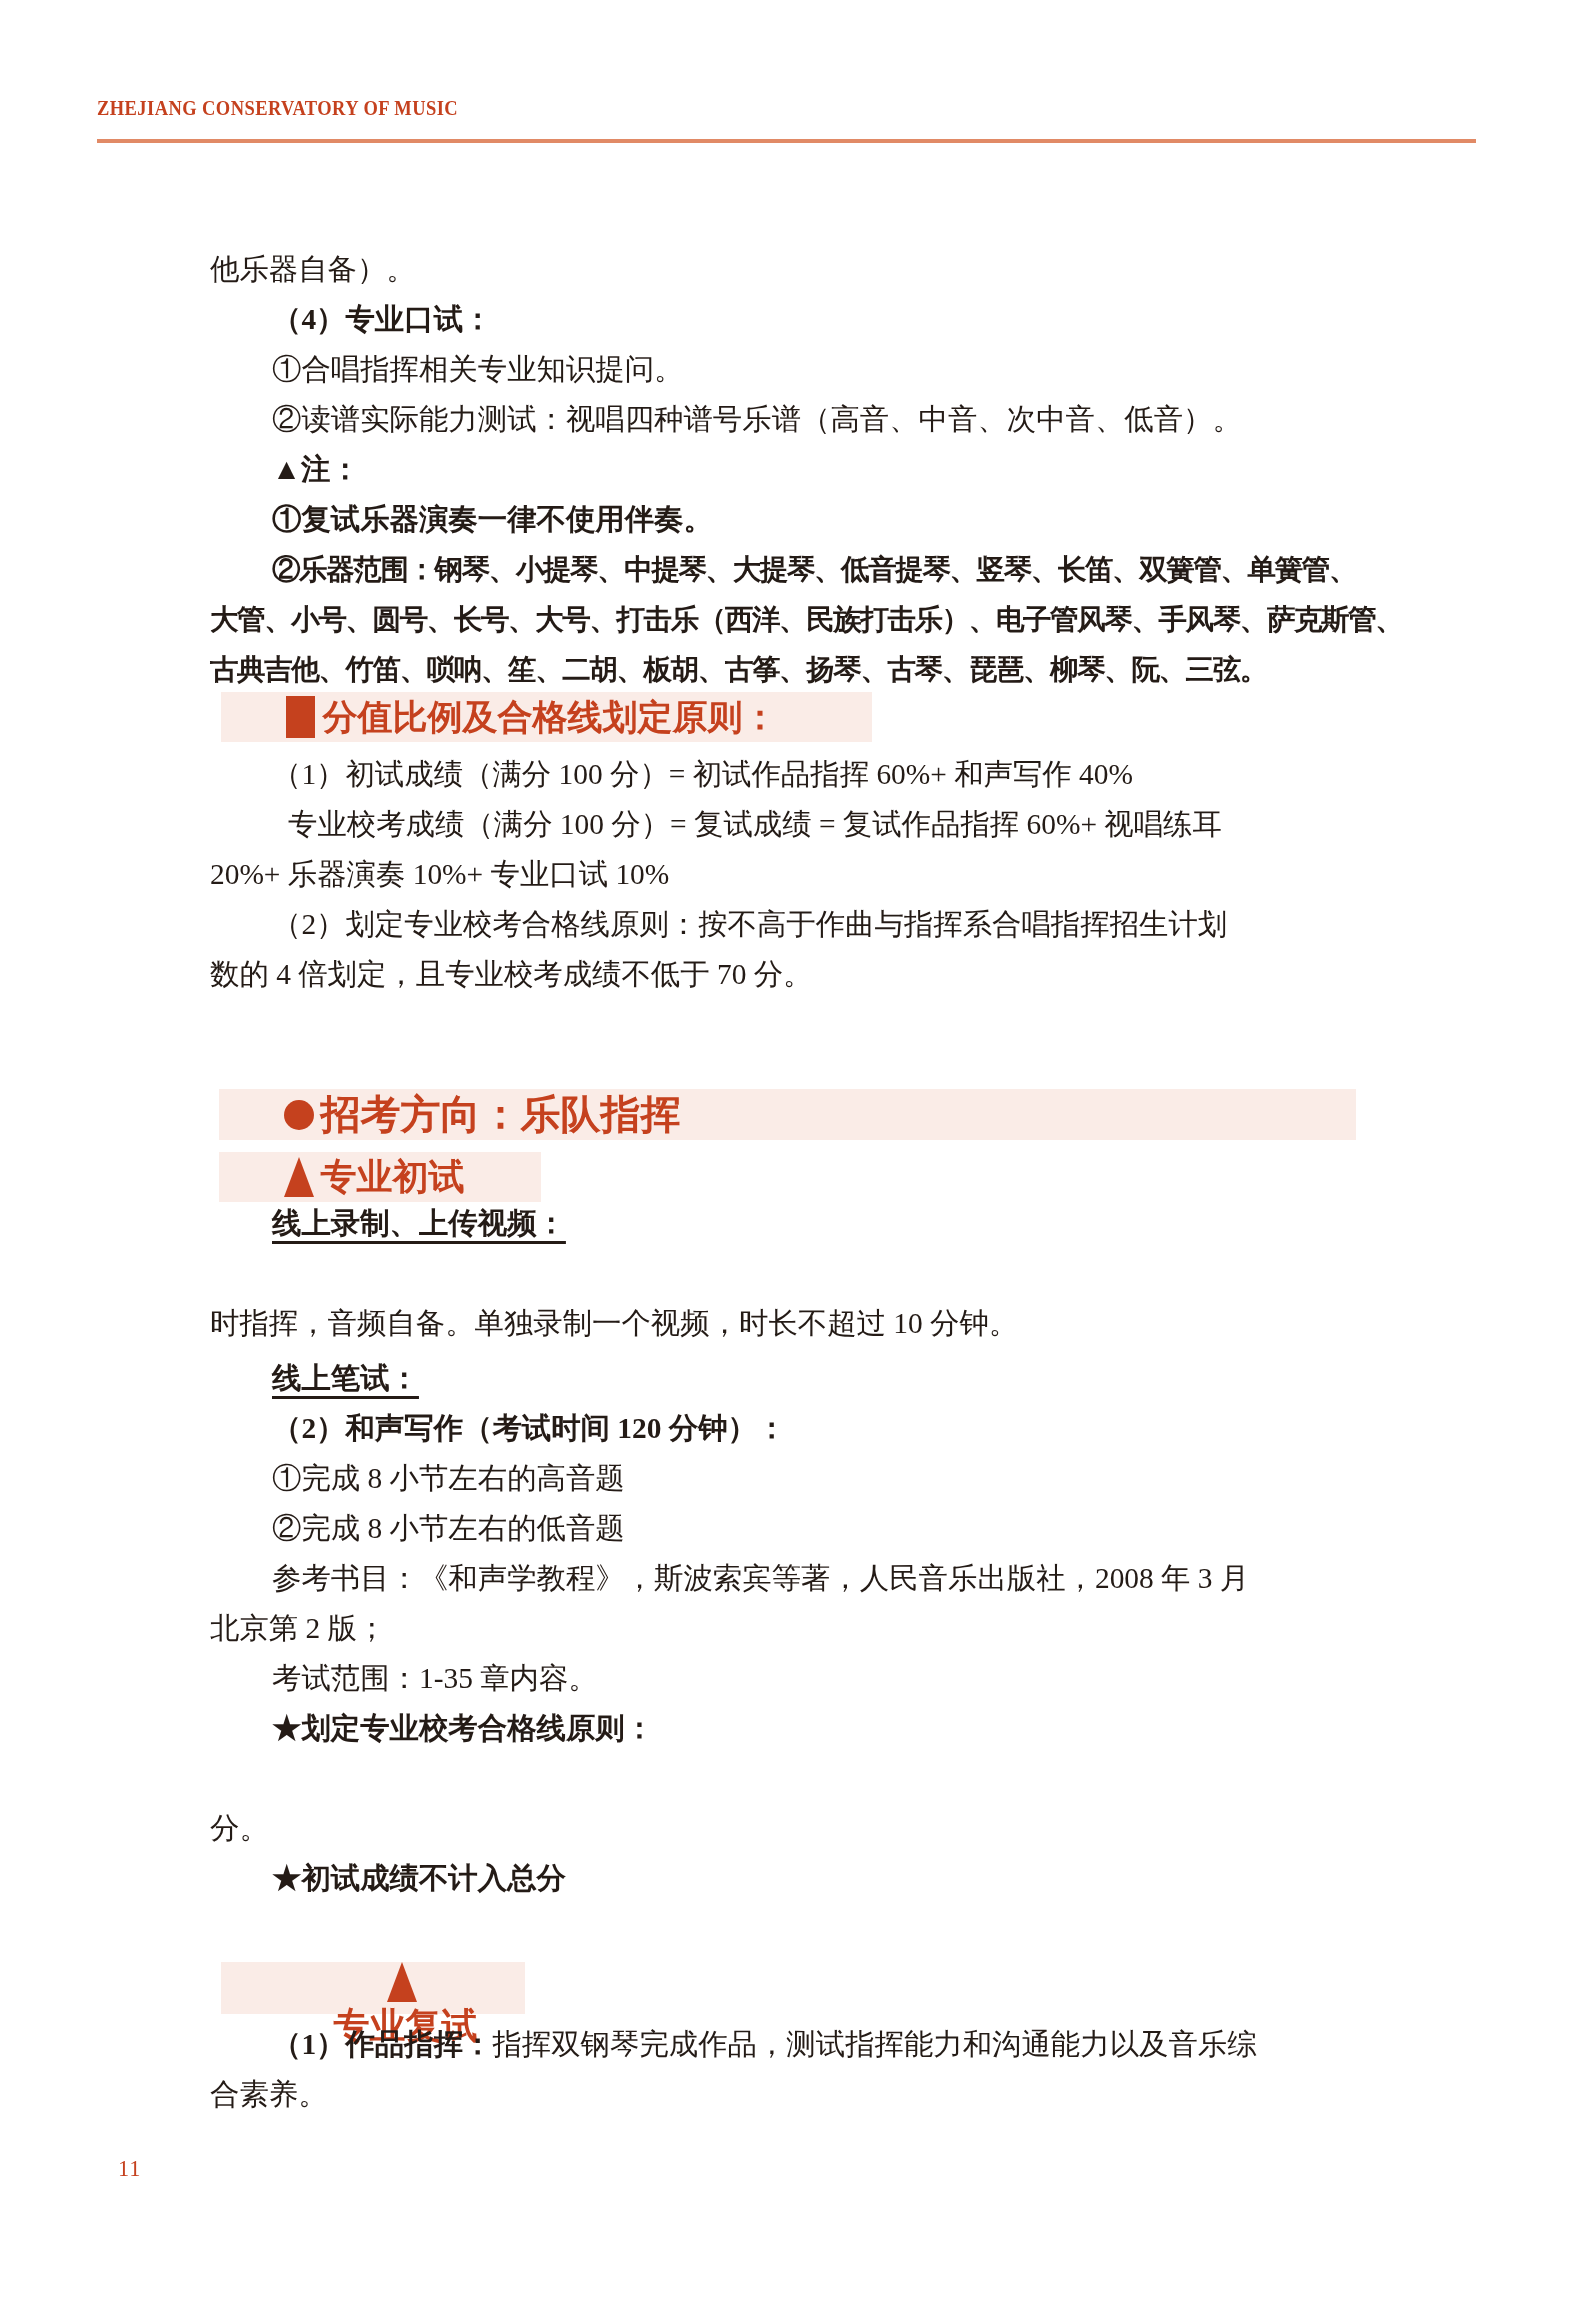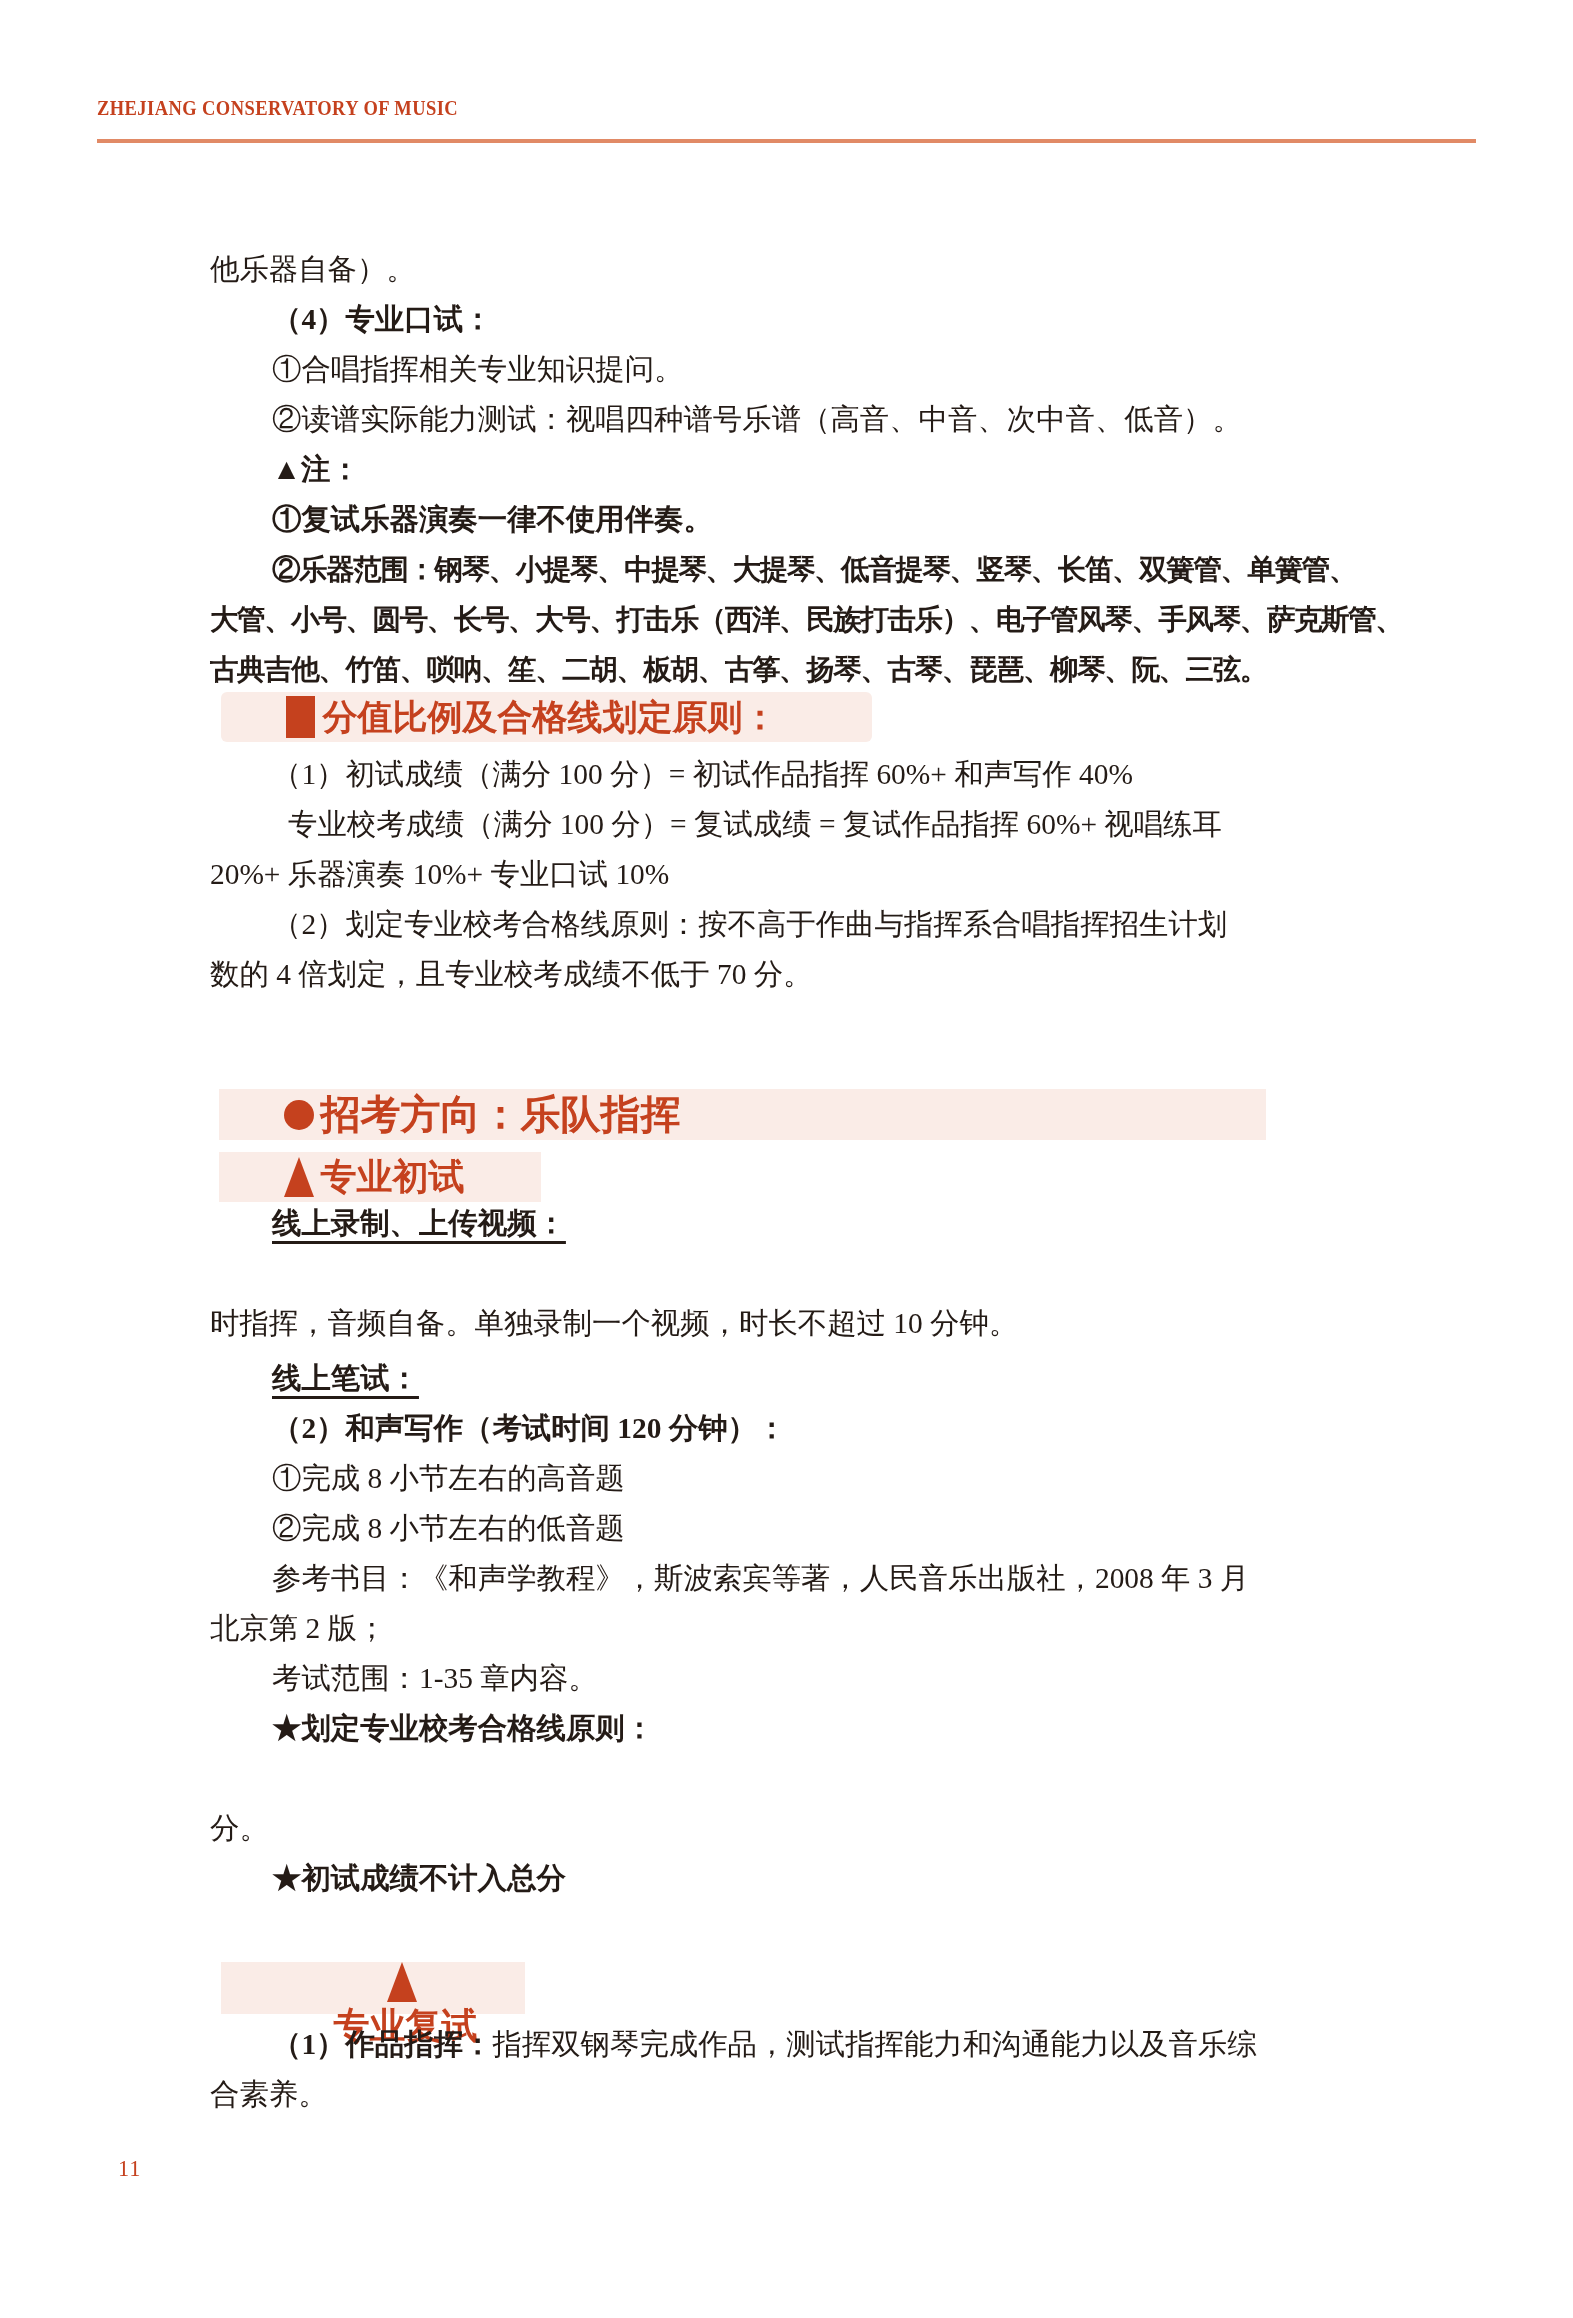--- a/index.html
+++ b/index.html
@@ -39,22 +39,22 @@
   .x3{left:288px;}
   .b{font-weight:bold;}
   .cond{letter-spacing:-1.4px;font-size:28.5px;}
   .u{text-decoration:underline;text-decoration-thickness:2.8px;text-underline-offset:8.4px;}
   .banner{
     position:absolute;background:var(--pink);
     display:flex;align-items:center;
     padding-left:65px;
     color:var(--accent);font-weight:bold;white-space:nowrap;
   }
-  .banner-score{left:221px;top:692px;width:651px;height:50px;font-size:35px;border-radius:6px;}
-  .banner-direction{left:219px;top:1089px;width:1047px;height:51px;font-size:40px;}
+  .banner-score{left:221px;top:692px;width:651px;height:50px;font-size:35px;}
+  .banner-direction{left:219px;top:1089px;width:1137px;height:51px;font-size:40px;}
   .banner-round1{left:219px;top:1152px;width:322px;height:50px;font-size:36px;}
   .banner-round2{left:221px;top:1962px;width:304px;height:52px;font-size:36px;flex-direction:column;}
   .bullet-square{
     display:inline-block;width:29px;height:42px;background:var(--accent);
     margin-right:7.5px;flex:none;
   }
   .bullet-circle{
     display:inline-block;width:30px;height:30px;border-radius:50%;
     background:var(--accent);margin-right:6.5px;flex:none;
   }

